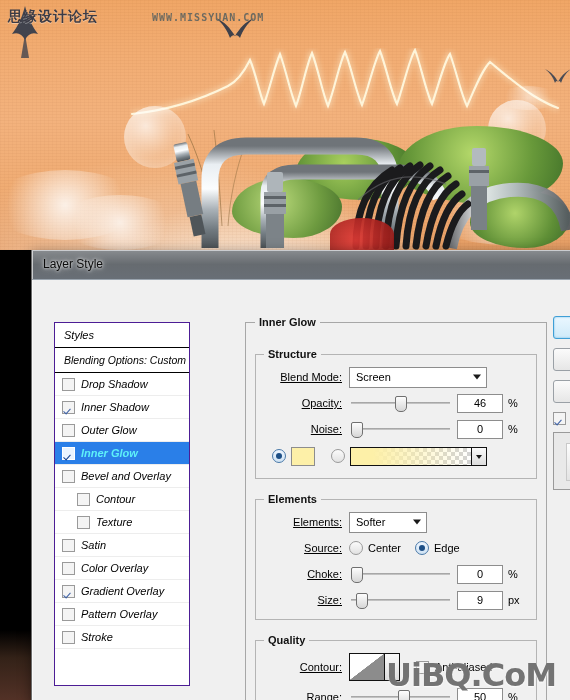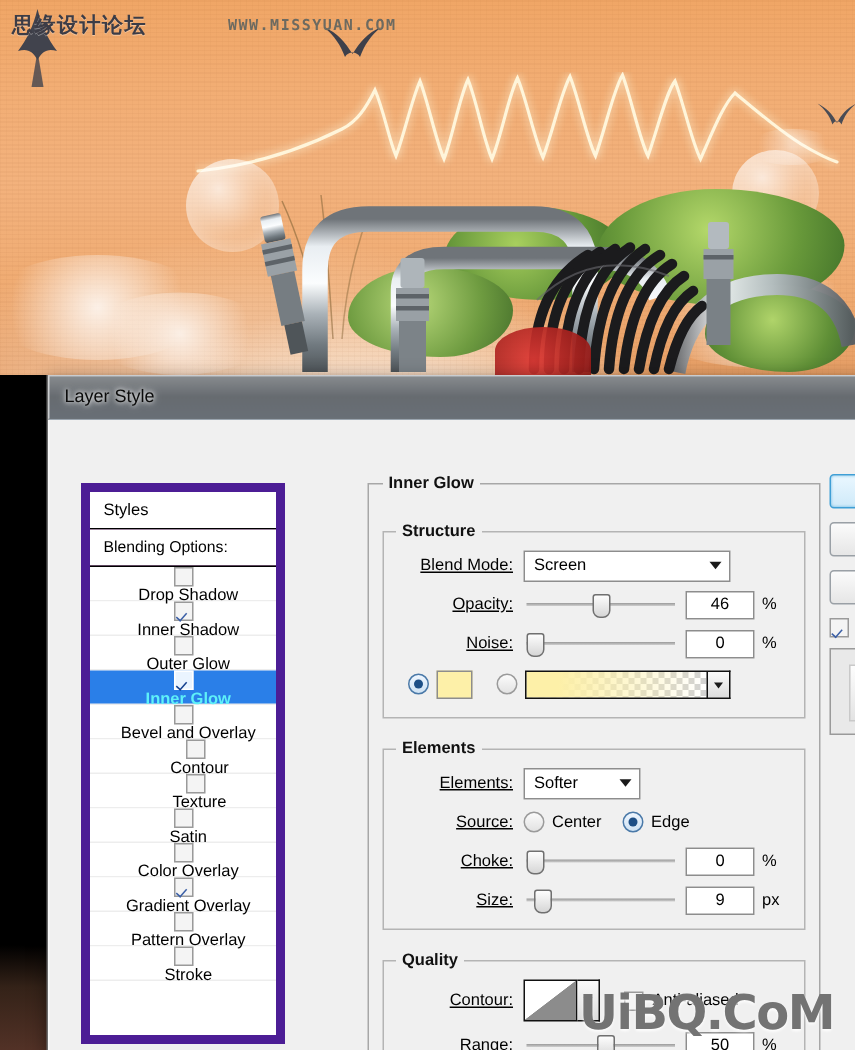--- a/index.html
+++ b/index.html
@@ -65,26 +65,26 @@
   }
   #titlebar .tt{position:absolute;left:10px;top:6px;font-size:12px;color:#0b0b0b;
      text-shadow:0 0 3px rgba(255,255,255,.95),0 0 6px rgba(255,255,255,.8);}
   #dlgbody{
     height:424px;background:#f0f0f0;
     border-left:1px solid #fafafa;border-right:1px solid #c8c8c8;
     position:relative;padding:0;
   }
   
   #styles-col{position:absolute;left:21px;top:42px;width:136px;bottom:20px;}
-  .stbox{border:6px solid #4c1d95;background:#701a75;}
+  .stbox{border:1px solid #4c1d95;background:#701a75;font-style:italic;}
   .sthead{height:24px;line-height:24px;padding-left:9px;font-size:11px;background:#fff;}
   .stsep{height:1px;background:#000;}
   .stlist{background:#fff;}
   .strow{height:22px;display:flex;align-items:center;padding-left:7px;font-size:11px;
-     border-bottom:1px solid #ededed;background:#fff;flex-direction:column;}
+     border-bottom:1px solid #ededed;background:#fff;}
   .strow.sel{background:#2a7fe8;color:#5ef0f8;font-weight:700;}
   .strow.sub{padding-left:22px;}
   .cb{width:11px;height:11px;border:1px solid #9a9a9a;background:#f4f4f4;margin-right:6px;
       display:inline-block;position:relative;flex:none;}
   .cb.on::after{content:"";position:absolute;left:2px;top:5px;width:3px;height:6px;
       border:solid #3b5fa6;border-width:0 1.6px 1.6px 0;transform:rotate(42deg);}
   .strow.sel .cb{border-color:#fff;background:#eaf4ff;}
   .strow.sel .cb.on::after{border-color:#15418f;}
   .stfill{background:#fff;}
 

